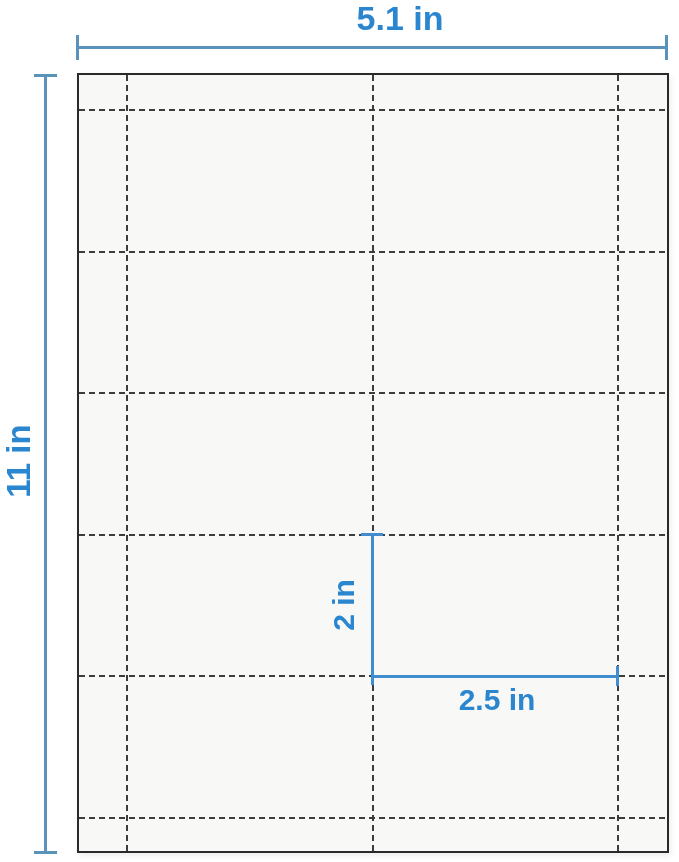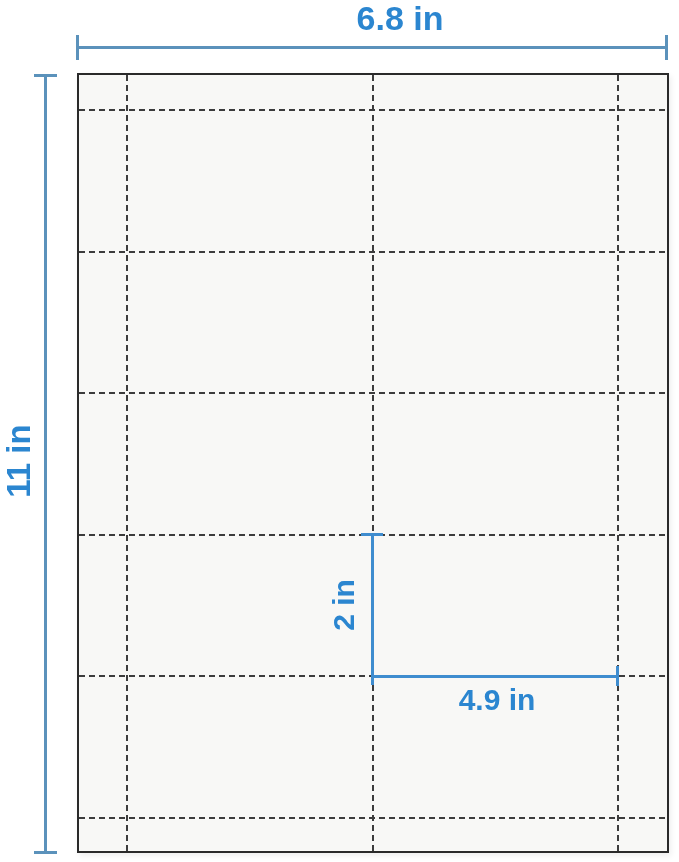--- a/index.html
+++ b/index.html
@@ -54,28 +54,28 @@
       <div class="cut-h" style="top: 600px;"></div>
       <div class="cut-h" style="top: 742px;"></div>
       <div class="cut-v" style="left: 47px;"></div>
       <div class="cut-v" style="left: 293px;"></div>
       <div class="cut-v" style="left: 538px;"></div>
     </div>
 
   <div class="dline" style="left:77px;top:46px;width:591px;height:3px;"></div>
   <div class="dline" style="left:76px;top:35px;width:3px;height:25px;"></div>
   <div class="dline" style="left:665px;top:35px;width:3px;height:25px;"></div>
-  <div class="dim-label lbl-sheet-width">6.8 in</div>
+  <div class="dim-label lbl-sheet-width">5.1 in</div>
 
   <div class="dline" style="left:44px;top:75px;width:3px;height:778px;"></div>
   <div class="dline" style="left:34px;top:74px;width:23px;height:3px;"></div>
   <div class="dline" style="left:34px;top:851px;width:23px;height:3px;"></div>
   <div class="dim-label lbl-sheet-height">11 in</div>
 
   <div class="cline" style="left:371px;top:535px;width:2.5px;height:150px;"></div>
   <div class="cline" style="left:361px;top:533px;width:22px;height:2.5px;"></div>
   <div class="dim-label lbl-card-height">2 in</div>
 
   <div class="cline" style="left:372px;top:675px;width:246px;height:2.5px;"></div>
   <div class="cline" style="left:616px;top:666px;width:2.5px;height:20px;"></div>
-  <div class="dim-label lbl-card-width">4.9 in</div>
+  <div class="dim-label lbl-card-width">2.5 in</div>
 
 </div>
 
 </body></html>

